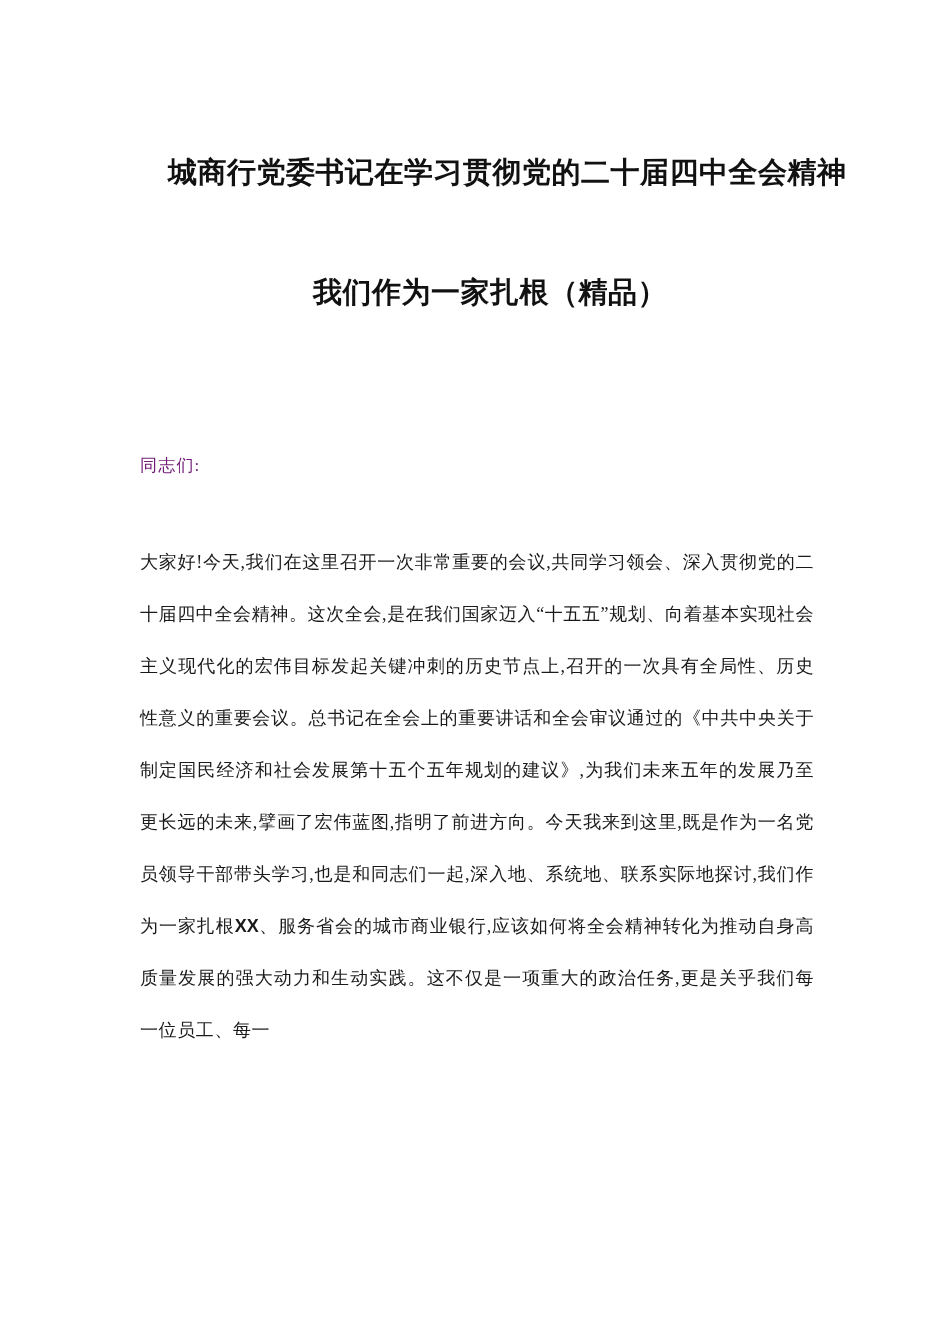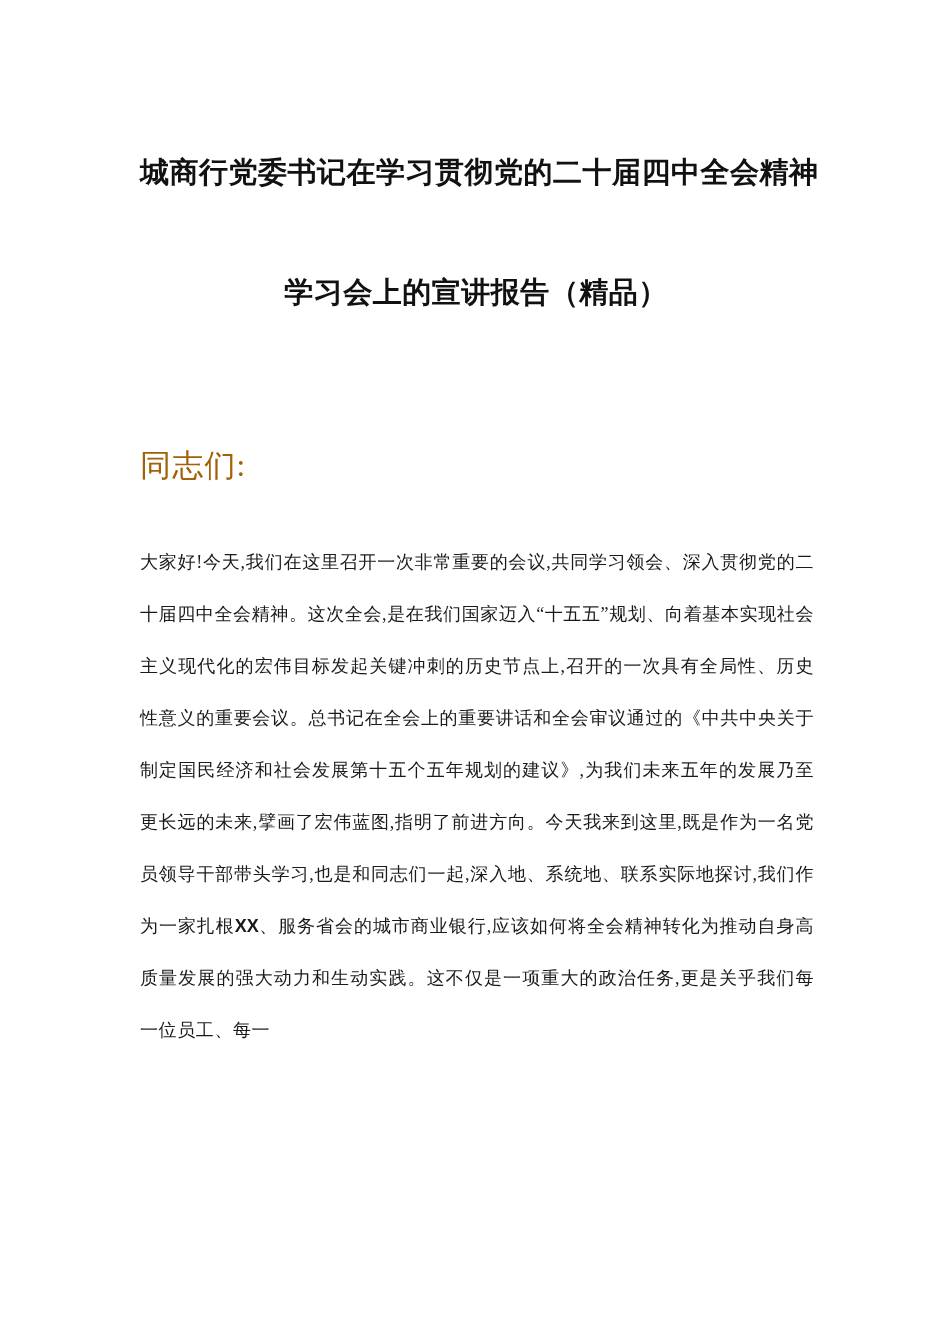--- a/index.html
+++ b/index.html
@@ -35,38 +35,39 @@
   }
   .title-line {
     text-align: center;
     font-family: "Liberation Serif", "DejaVu Serif", serif;
     font-weight: bold;
     font-size: 29px;
     line-height: 44px;
     letter-spacing: 0.5px;
     color: #111111;
     white-space: nowrap;
+    margin-left: 28px;
   }
   .title-line--first {
     margin-bottom: 76px;
   }
 
   
   .body-block {
     position: absolute;
     left: 140px;
     top: 440px;
     width: 674px;
   }
 
   .salutation {
-    font-size: 31px;
+    font-size: 17px;
     line-height: 52px;
     letter-spacing: 1.2px;
-    color: #a16207;
+    color: #701a75;
     margin-bottom: 44px;
     font-family: "Liberation Serif", "DejaVu Serif", serif;
   }
 
   .paragraph {
     font-size: 18px;
     line-height: 52px;
     letter-spacing: 0.6px;
     color: #1a1a1a;
     text-align: justify;
@@ -83,21 +84,21 @@
     letter-spacing: 0;
   }
 </style>
 </head>
 <body>
 
 <div class="page">
 
   <div class="title-block">
     <div class="title-line title-line--first">城商行党委书记在学习贯彻党的二十届四中全会精神</div>
-    <div class="title-line">学习会上的宣讲报告（精品）</div>
+    <div class="title-line">我们作为一家扎根（精品）</div>
   </div>
 
   <div class="body-block">
 
     <div class="salutation">同志们:</div>
 
     <p class="paragraph"><span>大家好!今天,我们在这里召开一次非常重要的会议,共同学习领会、深入贯彻党的二十届四中全会精神。这次全会,是在我们国家迈入“十五五”规划、向着基本实现社会主义现代化的宏伟目标发起关键冲刺的历史节点上,召开的一次具有全局性、历史性意义的重要会议。总书记在全会上的重要讲话和全会审议通过的《中共中央关于制定国民经济和社会发展第十五个五年规划的建议》,为我们未来五年的发展乃至更长远的未来,擘画了宏伟蓝图,指明了前进方向。今天我来到这里,既是作为一名党员领导干部带头学习,也是和同志们一起,深入地、系统地、联系实际地探讨,我们作为一家扎根</span><span class="latin">XX</span><span>、服务省会的城市商业银行,应该如何将全会精神转化为推动自身高质量发展的强大动力和生动实践。这不仅是一项重大的政治任务,更是关乎我们每一位员工、每一</span></p>
 
   </div>
 

